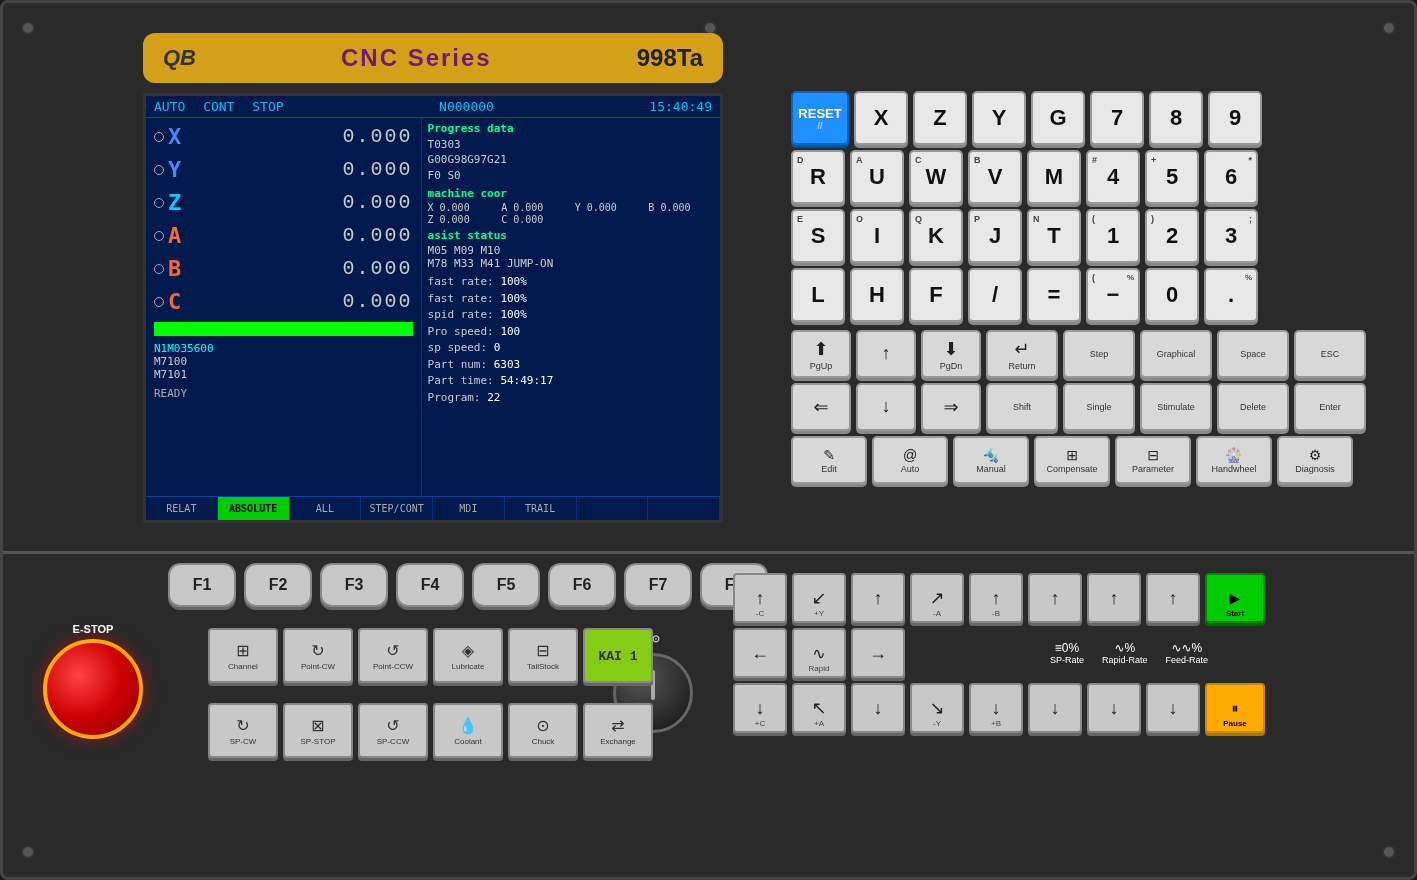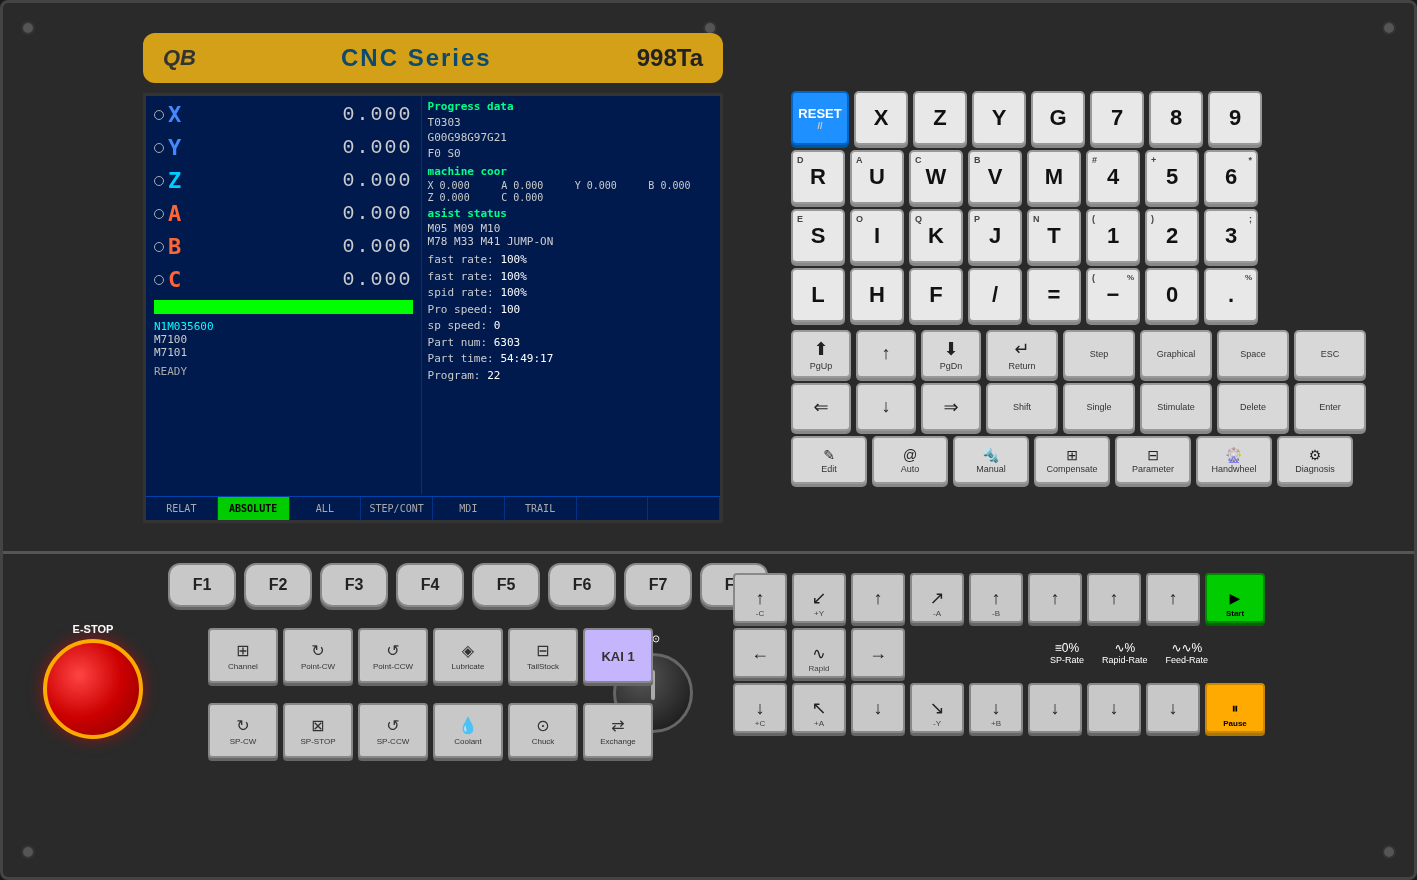--- a/index.html
+++ b/index.html
@@ -40,21 +40,21 @@
     }
     .title-brand {
       font-style: italic;
       font-weight: bold;
       font-size: 22px;
       color: #333;
     }
     .title-text {
       font-size: 24px;
       font-weight: bold;
-      color: #0c4a6e;
+      color: #701a75;
       letter-spacing: 2px;
     }
     .title-model {
       font-size: 24px;
       font-weight: bold;
       color: #222;
       text-align: center;
     }
     
     .screen-container {
@@ -397,20 +397,29 @@
 
   <div class="screw" style="top:18px;left:700px;"></div>
 
   <div class="title-bar">
     <span class="title-brand">QB</span>
     <span class="title-text">CNC Series</span>
     <span class="title-model">998Ta</span>
   </div>
 
   <div class="screen-container">
+    <div class="screen-header">
+      <span>
+        <span style="margin-right:10px;">AUTO</span>
+        <span style="margin-right:10px;">CONT</span>
+        <span>STOP</span>
+      </span>
+      <span>N000000</span>
+      <span>15:40:49</span>
+    </div>
     <div class="screen-body">
 
       <div class="screen-left">
         <div class="axis-row">
           <div class="axis-radio"></div>
           <span class="axis-label">X</span>
           <span class="axis-value">0.000</span>
         </div>
         <div class="axis-row">
           <div class="axis-radio"></div>
@@ -703,21 +712,21 @@
       <span class="ctrl-label">Point-CCW</span>
     </div>
     <div class="ctrl-btn">
       <span class="ctrl-icon">◈</span>
       <span class="ctrl-label">Lubricate</span>
     </div>
     <div class="ctrl-btn">
       <span class="ctrl-icon">⊟</span>
       <span class="ctrl-label">TailStock</span>
     </div>
-    <div class="ctrl-btn" style="background:#c4b5fd;font-size:13px;font-weight:bold;">
+    <div class="ctrl-btn" style="background:#84cc16;font-size:13px;font-weight:bold;font-family:Liberation Mono, monospace;">
       <span class="ctrl-label" style="font-size:13px;font-weight:bold;">KAI 1</span>
     </div>
   </div>
 
   <div style="position:absolute;top:700px;left:205px;display:flex;gap:5px;">
     <div class="ctrl-btn">
       <span class="ctrl-icon">↻</span>
       <span class="ctrl-label">SP-CW</span>
     </div>
     <div class="ctrl-btn">

